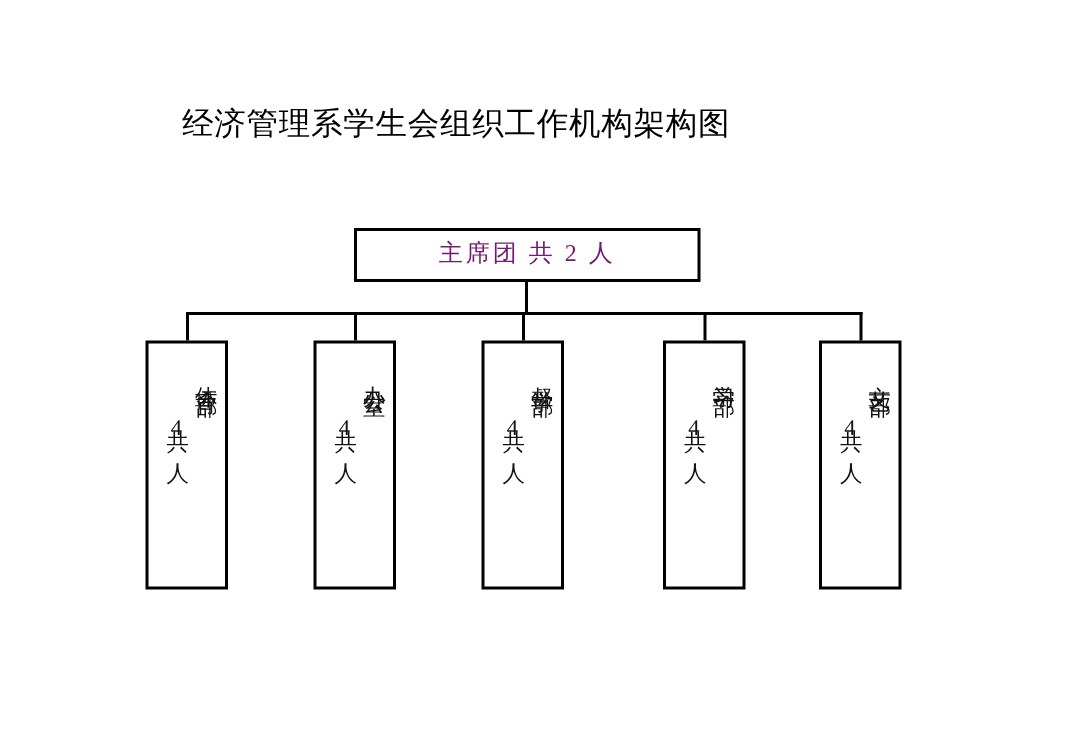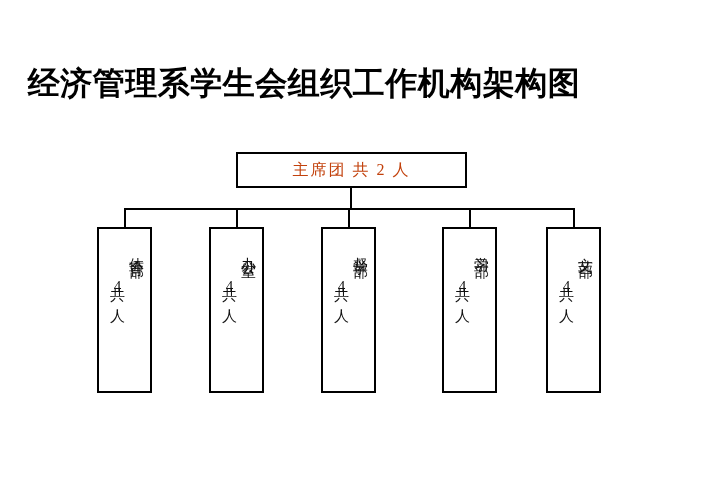--- a/index.html
+++ b/index.html
@@ -20,22 +20,22 @@
   }
 
   
   #chart-title {
     position: absolute;
     left: 0;
     top: 66px;
     width: 608px;
     text-align: center;
     font-family: "Liberation Sans", "DejaVu Sans", sans-serif;
-    font-weight: bold;
-    font-size: 32px;
+    font-weight: normal;
+    font-size: 21px;
     line-height: 34px;
     letter-spacing: 0.5px;
     white-space: nowrap;
   }
 
   
   #root-node {
     position: absolute;
     left: 236px;
     top: 152px;
@@ -47,21 +47,21 @@
     display: flex;
     align-items: center;
     justify-content: center;
   }
 
   #root-node .node-label {
     font-size: 16px;
     line-height: 20px;
     letter-spacing: 2px;
     white-space: nowrap;
-    color: #c2410c;
+    color: #701a75;
   }
 
   
   .conn {
     position: absolute;
     background: #000000;
   }
 
   .conn-v { width: 2px; }
   .conn-h { height: 2px; }

